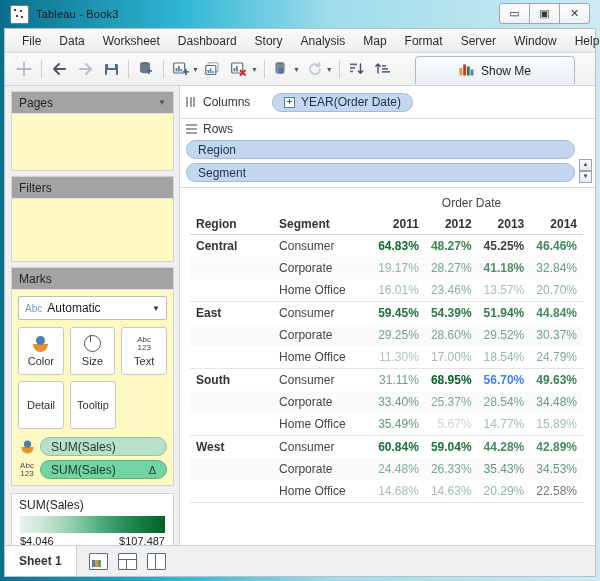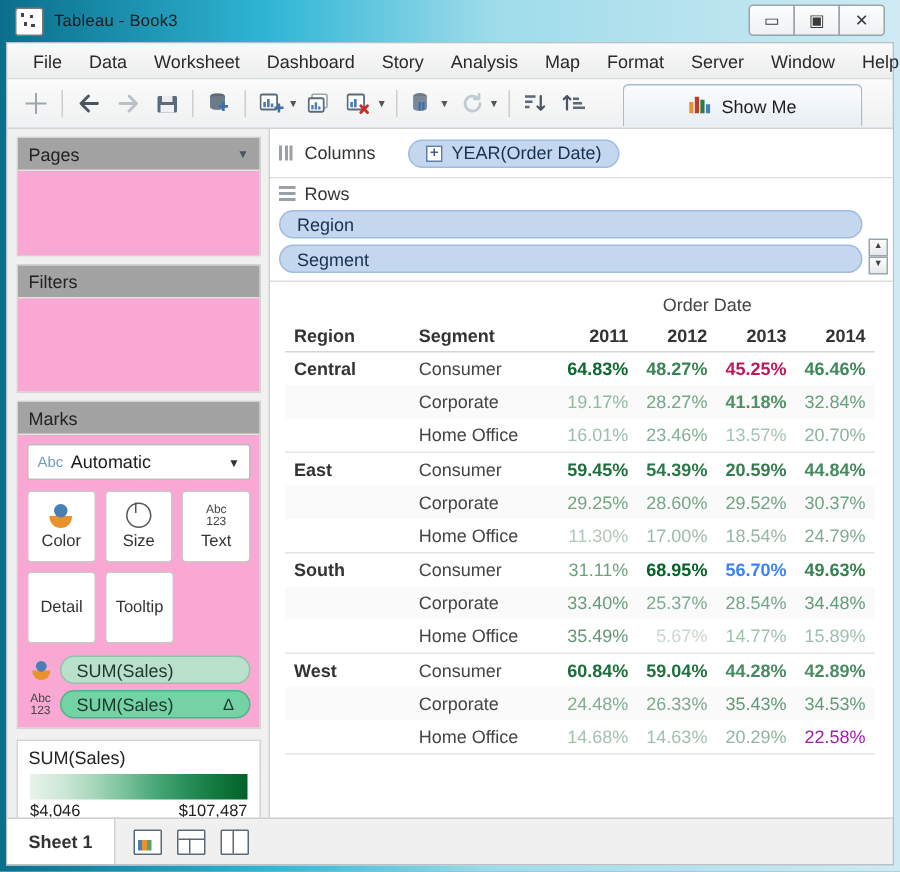--- a/index.html
+++ b/index.html
@@ -41,21 +41,21 @@
   .showme{position:absolute;right:20px;top:3px;height:27px;min-width:130px;
     background:linear-gradient(#fafcfe,#e8eef4);border:1px solid #a8bccd;border-bottom:none;
     border-radius:4px 4px 0 0;display:flex;align-items:center;justify-content:center;gap:7px;
     padding:0 14px;font-size:12px;color:#1d1d1d;}
   .body{flex:1;display:flex;min-height:0;}
   .sidebar{width:174px;background:#f0f0f0;display:flex;flex-direction:column;
     padding:5px 5px 0 6px;box-sizing:border-box;gap:5px;}
   .card{background:#fff;border:1px solid #d3d3d3;}
   .card-hd{height:21px;display:flex;align-items:center;justify-content:space-between;
     padding:0 7px;background:#a3a3a3;border-bottom:1px solid #e2e2e2;font-size:12px;color:#222;}
-  .card-body{background:#f9a8d4;}
+  .card-body{background:#fef9c3;}
   .pages-body{height:56px;}
   .filters-body{height:62px;}
   .marks-body{padding:6px;}
   .marktype{height:22px;border:1px solid #bdbdbd;background:#fff;border-radius:2px;
     display:flex;align-items:center;padding:0 6px;gap:5px;font-size:12px;color:#1a1a1a;}
   .abc-mini{font-size:10px;color:#6f9ec4;}
   .mt-caret{margin-left:auto;font-size:8px;color:#333;}
   .mbtns{display:flex;gap:6px;margin-top:7px;}
   .mbtn{width:44px;height:46px;border:1px solid #c8c8c8;border-radius:3px;background:#fff;
     display:flex;flex-direction:column;align-items:center;justify-content:center;gap:3px;font-size:11px;color:#333;}
@@ -433,21 +433,21 @@
                 <th class="rh">2013</th>
                 <th class="rh">2014</th>
               </tr>
             </thead>
             <tbody id="crosstab-body">
                 <tr>
                   <td class="region">Central</td>
                   <td class="segment">Consumer</td>
                   <td class="val" style="color: rgb(15, 104, 48); font-weight: 600;">64.83%</td>
                   <td class="val" style="color: rgb(60, 131, 86); font-weight: 600;">48.27%</td>
-                  <td class="val" style="color: #be185d; font-weight: 600; margin-top: 29px;">45.25%</td>
+                  <td class="val" style="color: #404040; font-weight: 600; margin-top: 29px;">45.25%</td>
                   <td class="val" style="color: rgb(65, 134, 91); font-weight: 600;">46.46%</td>
                 </tr>
                 <tr class="band">
                   <td class="region"></td>
                   <td class="segment">Corporate</td>
                   <td class="val" style="color: rgb(147, 184, 160);">19.17%</td>
                   <td class="val" style="color: rgb(118, 166, 136);">28.27%</td>
                   <td class="val" style="color: rgb(80, 143, 103); font-weight: 600;">41.18%</td>
                   <td class="val" style="color: rgb(104, 158, 124);">32.84%</td>
                 </tr>
@@ -457,21 +457,21 @@
                   <td class="val" style="color: rgb(158, 190, 169);">16.01%</td>
                   <td class="val" style="color: rgb(133, 176, 149);">23.46%</td>
                   <td class="val" style="color: rgb(167, 196, 177);">13.57%</td>
                   <td class="val" style="color: rgb(142, 181, 156);">20.70%</td>
                 </tr>
                 <tr>
                   <td class="region">East</td>
                   <td class="segment">Consumer</td>
                   <td class="val" style="color: rgb(29, 112, 60); font-weight: 600;">59.45%</td>
                   <td class="val" style="color: rgb(43, 121, 72); font-weight: 600;">54.39%</td>
-                  <td class="val" style="color: rgb(50, 125, 78); font-weight: 600;">20.59%</td>
+                  <td class="val" style="color: rgb(50, 125, 78); font-weight: 600;">51.94%</td>
                   <td class="val" style="color: rgb(70, 137, 95); font-weight: 600;">44.84%</td>
                 </tr>
                 <tr class="band">
                   <td class="region"></td>
                   <td class="segment">Corporate</td>
                   <td class="val" style="color: rgb(115, 165, 133);">29.25%</td>
                   <td class="val" style="color: rgb(117, 166, 135);">28.60%</td>
                   <td class="val" style="color: rgb(114, 164, 133);">29.52%</td>
                   <td class="val" style="color: rgb(112, 163, 130);">30.37%</td>
                 </tr>
@@ -522,21 +522,21 @@
                   <td class="val" style="color: rgb(124, 170, 141);">26.33%</td>
                   <td class="val" style="color: rgb(97, 153, 118);">35.43%</td>
                   <td class="val" style="color: rgb(99, 155, 120);">34.53%</td>
                 </tr>
                 <tr class="grpend">
                   <td class="region"></td>
                   <td class="segment">Home Office</td>
                   <td class="val" style="color: rgb(163, 193, 173);">14.68%</td>
                   <td class="val" style="color: rgb(163, 193, 173);">14.63%</td>
                   <td class="val" style="color: rgb(144, 182, 157);">20.29%</td>
-                  <td class="val" style="color: #a21caf;">22.58%</td>
+                  <td class="val" style="color: #737373;">22.58%</td>
                 </tr>
               </tbody>
           </table>
         </div>
 
       </div>
     </div>
 
     <div class="statusbar">
       <div class="sb-tab active">

